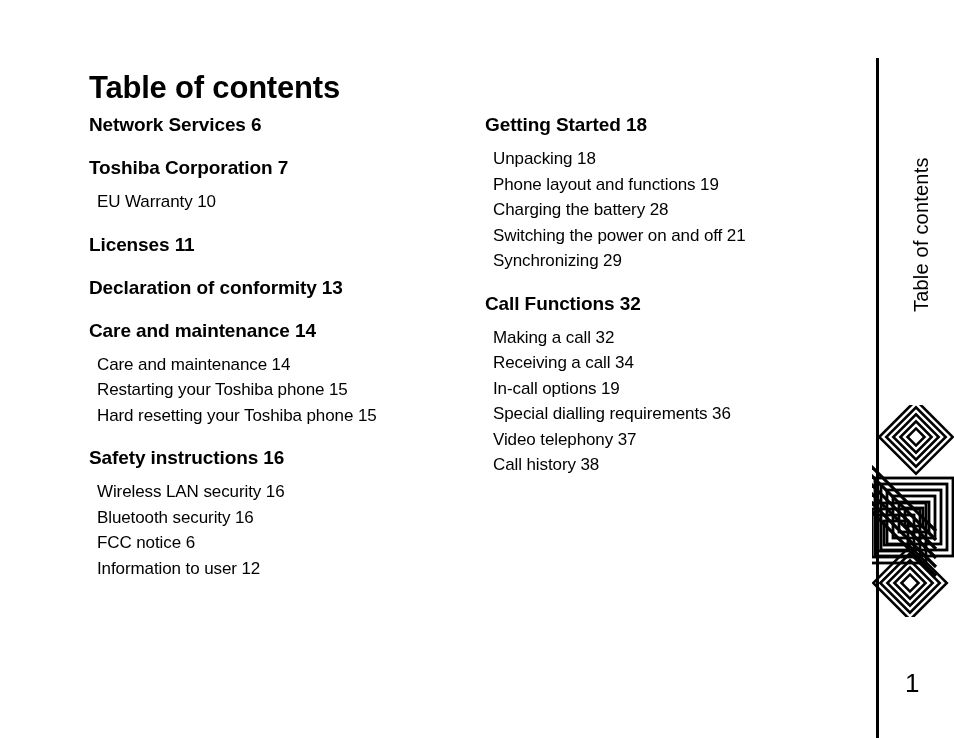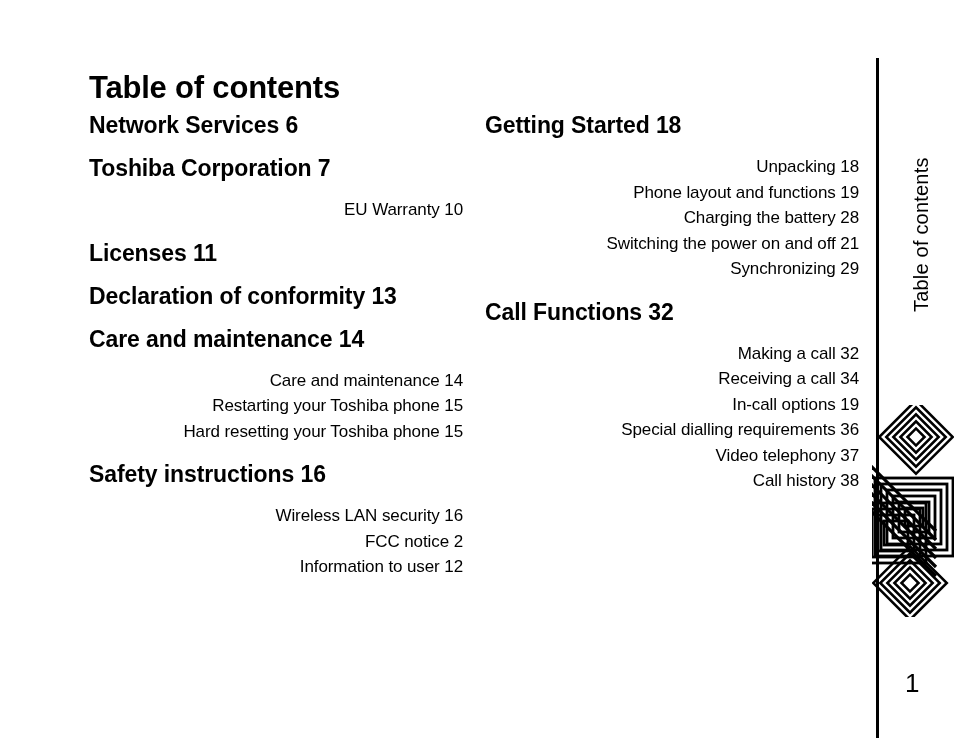--- a/index.html
+++ b/index.html
@@ -43,31 +43,30 @@
   }
   .toc-col-left  { left: 89px; }
   .toc-col-right { left: 485px; }
 
   .toc-group {
     margin-bottom: 17px;
   }
   .toc-group:last-child { margin-bottom: 0; }
 
   .toc-heading {
-    font-size: 23px;
+    font-size: 19px;
     font-weight: bold;
     line-height: 26px;
     white-space: nowrap;
     letter-spacing: -0.1px;
   }
   .toc-sub-list {
-    margin: 16px;
+    margin: 8px;
     padding: 0;
     list-style: none;
-    text-align: right;
   }
   .toc-sub {
     font-size: 17px;
     font-weight: normal;
     line-height: 25.5px;
     white-space: nowrap;
     letter-spacing: -0.1px;
   }
   
   .toc-group.has-children .toc-heading { margin-bottom: 1px; }
@@ -144,21 +143,22 @@
         <ul class="toc-sub-list">
           <li class="toc-sub">Care and maintenance 14</li>
           <li class="toc-sub">Restarting your Toshiba phone 15</li>
           <li class="toc-sub">Hard resetting your Toshiba phone 15</li>
         </ul>
       </div>
       <div class="toc-group has-children">
         <div class="toc-heading">Safety instructions 16</div>
         <ul class="toc-sub-list">
           <li class="toc-sub">Wireless LAN security 16</li>
-          <li class="toc-sub">FCC notice 2</li>
+          <li class="toc-sub">Bluetooth security 16</li>
+          <li class="toc-sub">FCC notice 6</li>
           <li class="toc-sub">Information to user 12</li>
         </ul>
       </div>
     </div>
   <div class="toc-col toc-col-right">
       <div class="toc-group has-children">
         <div class="toc-heading">Getting Started 18</div>
         <ul class="toc-sub-list">
           <li class="toc-sub">Unpacking 18</li>
           <li class="toc-sub">Phone layout and functions 19</li>

